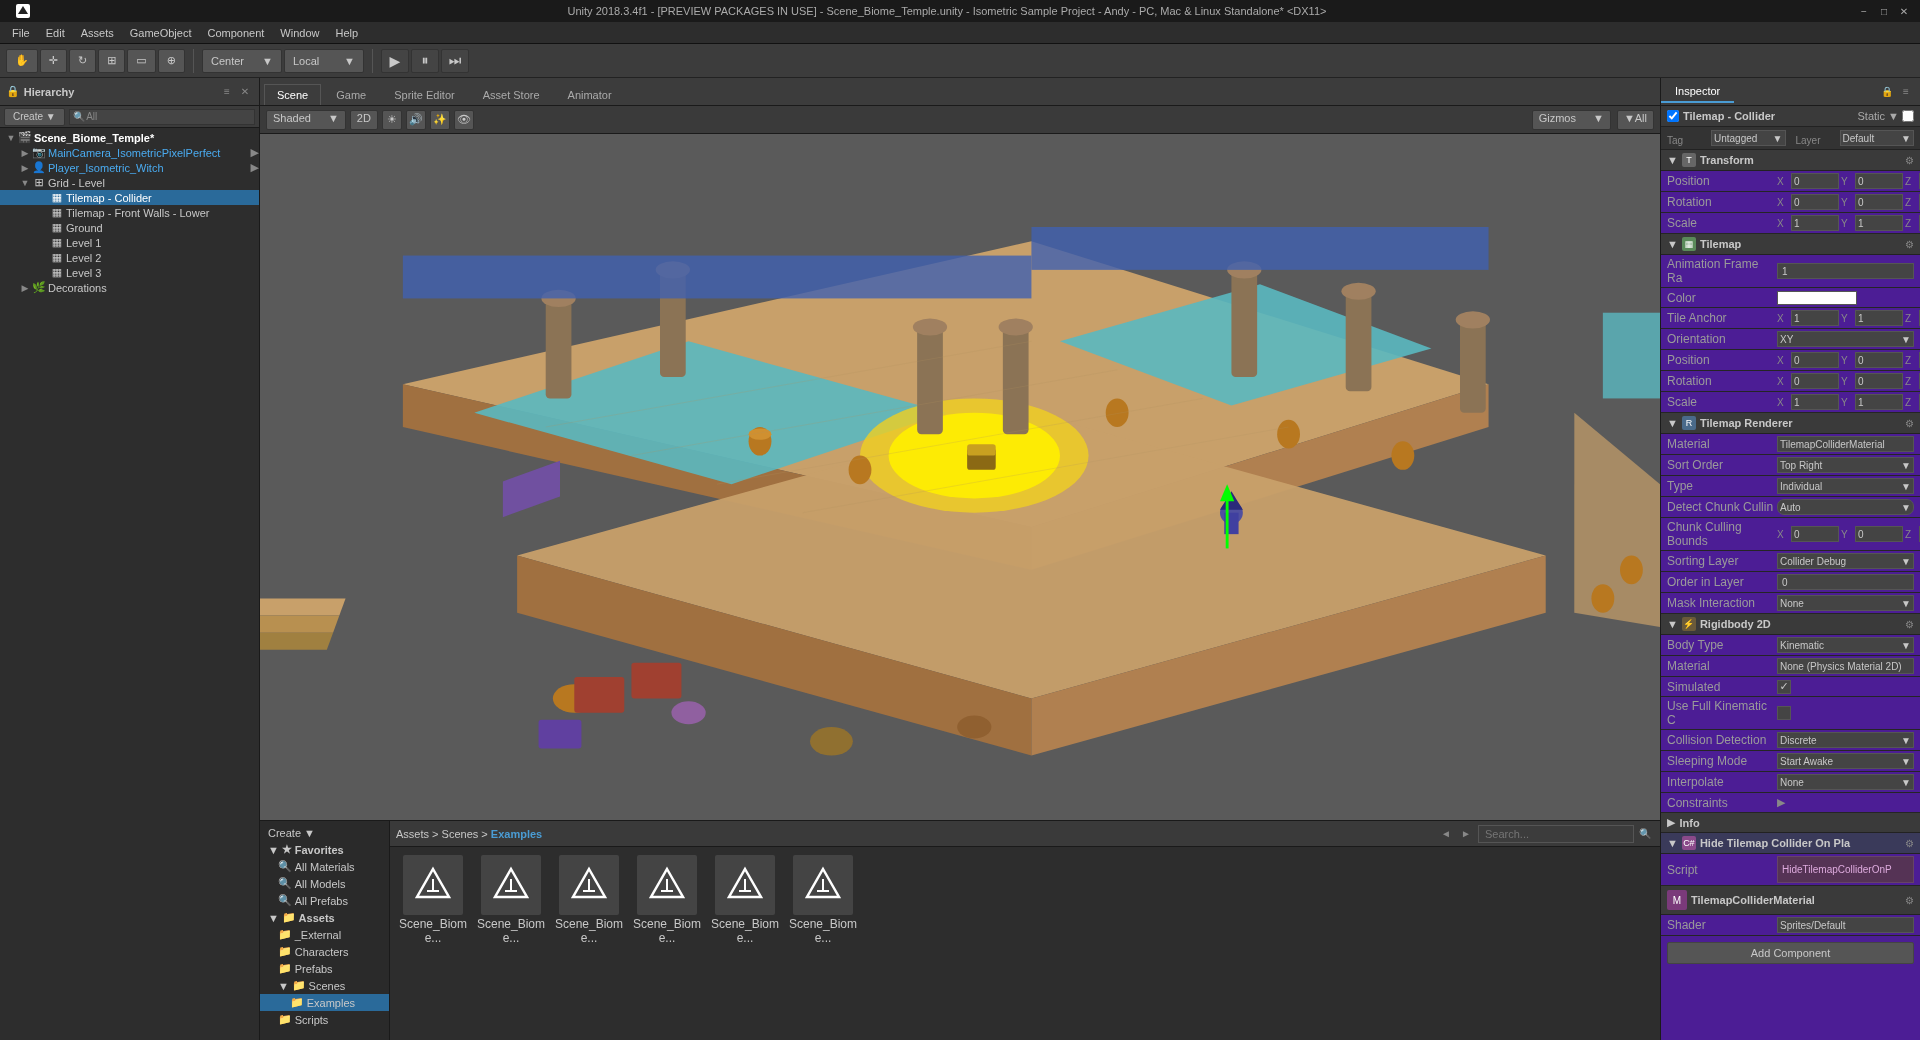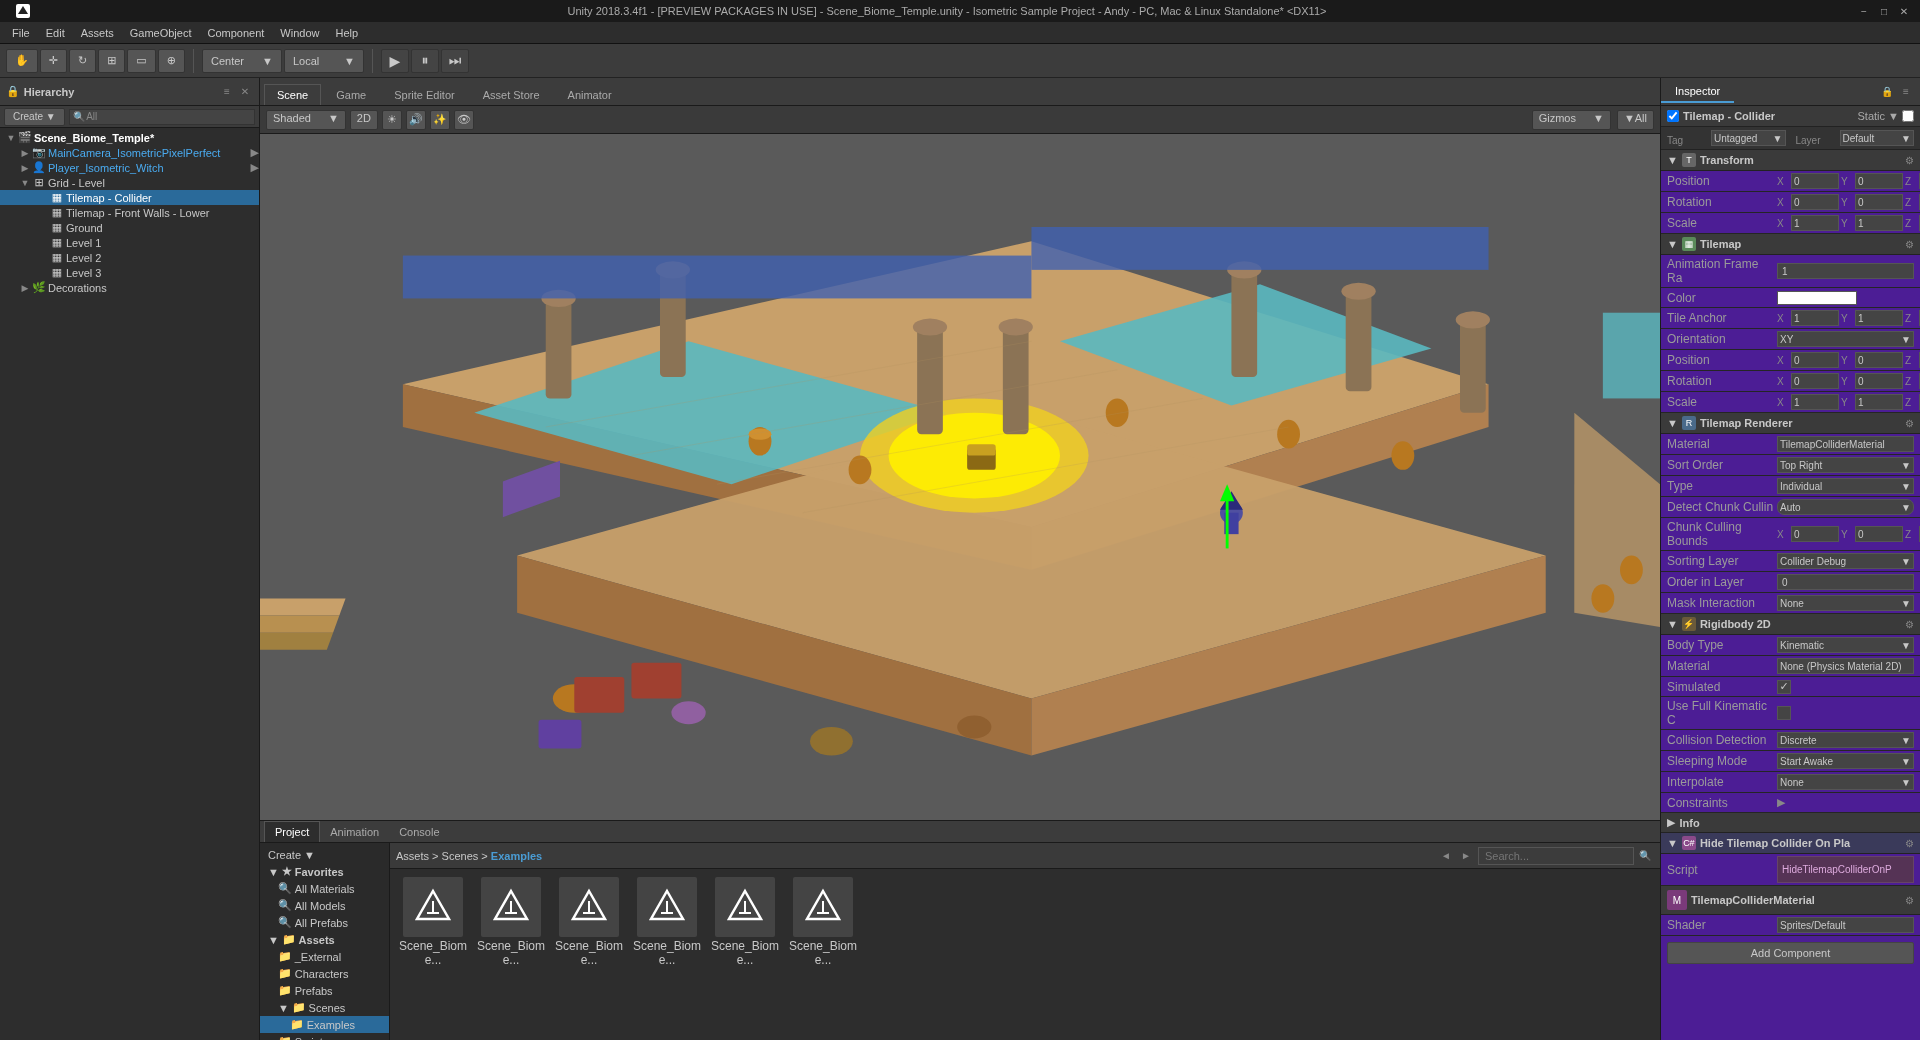--- a/index.html
+++ b/index.html
@@ -367,25 +367,20 @@
           <polygon points="920,200 980,250 980,350 920,340" fill="#c8a06a" opacity="0.7"></polygon>
           <ellipse cx="960" cy="310" rx="8" ry="10" fill="#b87820"></ellipse>
           <ellipse cx="940" cy="330" rx="8" ry="10" fill="#b87820"></ellipse>
 
           <rect x="940" y="130" width="40" height="60" fill="#5ab8c0" opacity="0.8"></rect>
         </svg>
       </div>
     </div>
 
     <div id="bottom-panels">
-      <div id="bottom-tabs">
-        <div class="bottom-tab active">Project</div>
-        <div class="bottom-tab">Animation</div>
-        <div class="bottom-tab">Console</div>
-      </div>
       <div id="project-content">
 
         <div id="project-sidebar">
           <div class="project-tree-item">
             <span>Create ▼</span>
           </div>
           <div class="project-tree-item" style="font-weight:bold;">
             <span>▼</span>
             <span>★</span>
             <span>Favorites</span>

